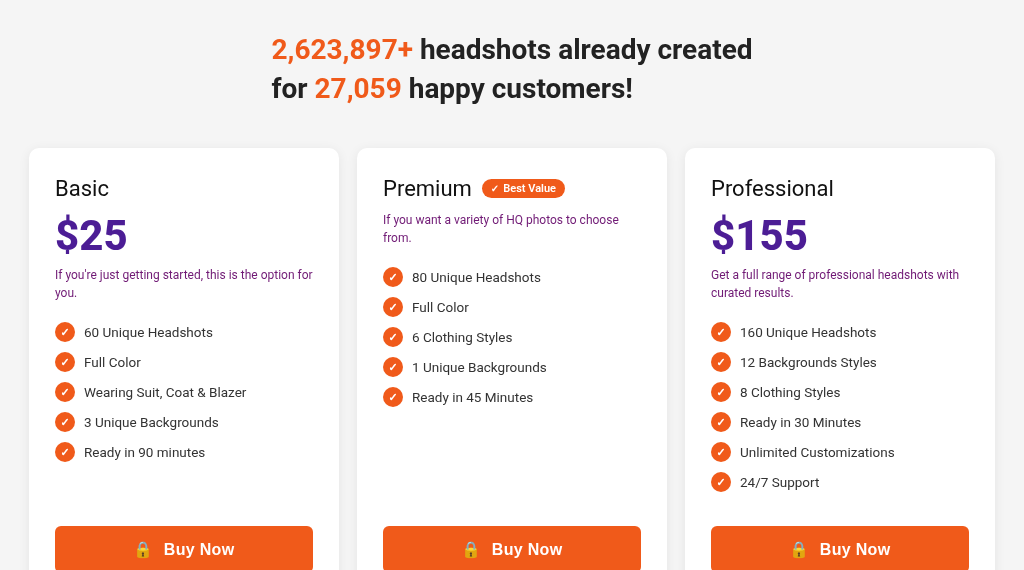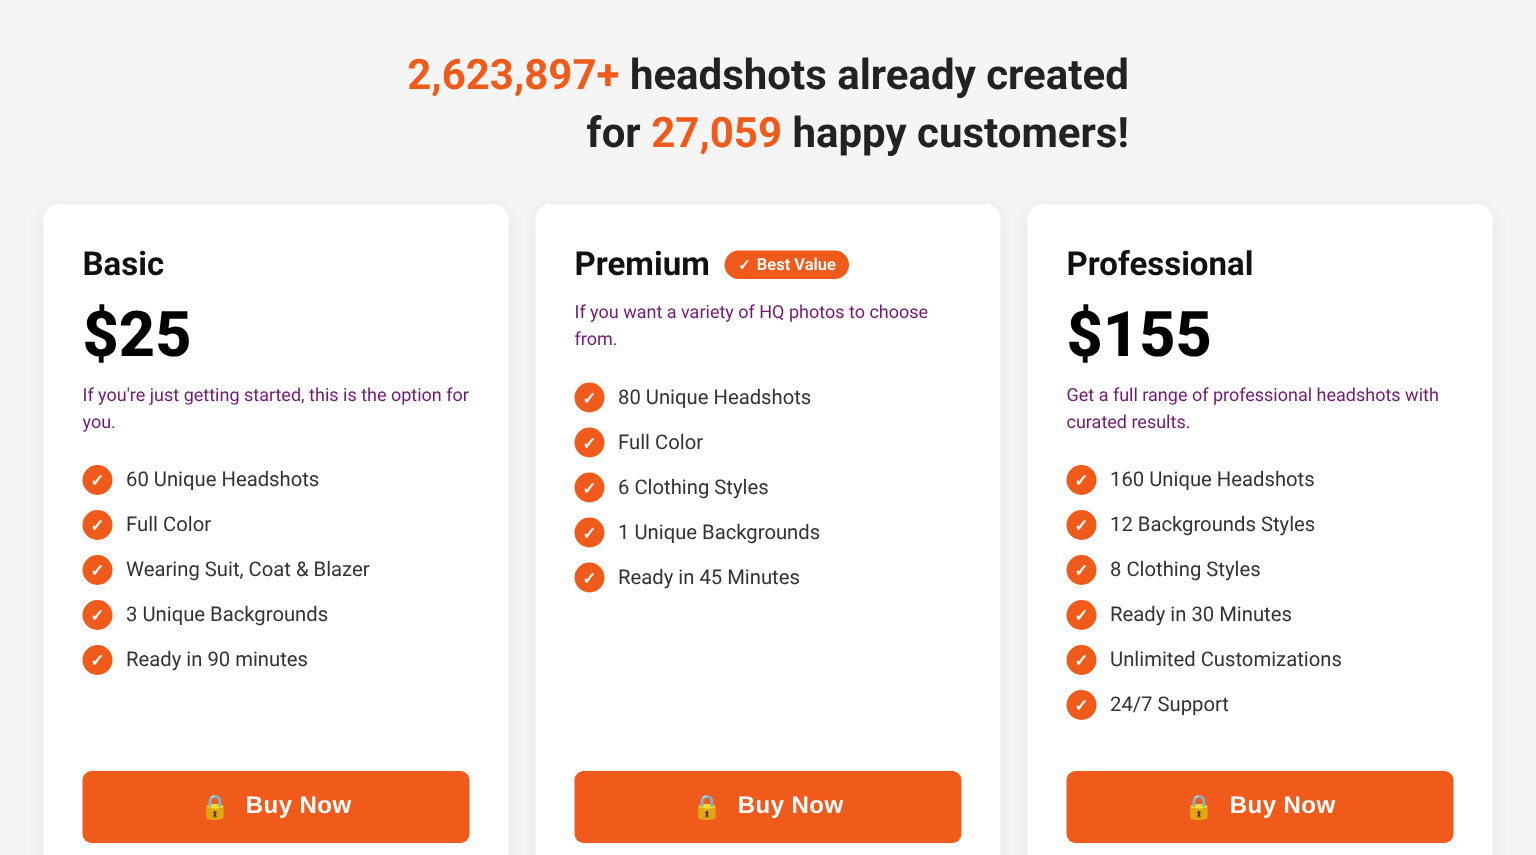--- a/index.html
+++ b/index.html
@@ -6,22 +6,22 @@
     body {
       font-family: -apple-system, BlinkMacSystemFont, 'Segoe UI', Roboto, sans-serif;
       background: #f5f5f5;
       min-height: 570px;
       display: flex;
       flex-direction: column;
       align-items: center;
       padding: 30px 20px 20px;
     }
     .header {
-      text-align: right;
-      margin-bottom: 28px;
+      text-align: left;
+      margin-bottom: 40px;
     }
     .header h1 {
       font-size: 28px;
       font-weight: 700;
       color: #222;
       line-height: 1.4;
     }
     .header .highlight {
       color: #f05a1a;
     }
@@ -44,42 +44,42 @@
       flex-direction: column;
     }
     .plan-title-row {
       display: flex;
       align-items: center;
       gap: 10px;
       margin-bottom: 10px;
     }
     .plan-name {
       font-size: 22px;
-      font-weight: 700;
+      font-weight: 400;
       color: #111;
     }
     .best-value-badge {
       background: #f05a1a;
       color: #fff;
       font-size: 11px;
       font-weight: 600;
       padding: 3px 9px;
       border-radius: 20px;
       display: flex;
       align-items: center;
       gap: 4px;
       white-space: nowrap;
     }
     .best-value-badge .check-small {
       font-size: 10px;
     }
     .plan-price {
       font-size: 42px;
       font-weight: 800;
-      color: #000000;
+      color: #4c1d95;
       margin-bottom: 6px;
     }
     .plan-description {
       font-size: 12px;
       color: #701a75;
       margin-bottom: 20px;
       line-height: 1.5;
     }
     .features-list {
       list-style: none;

